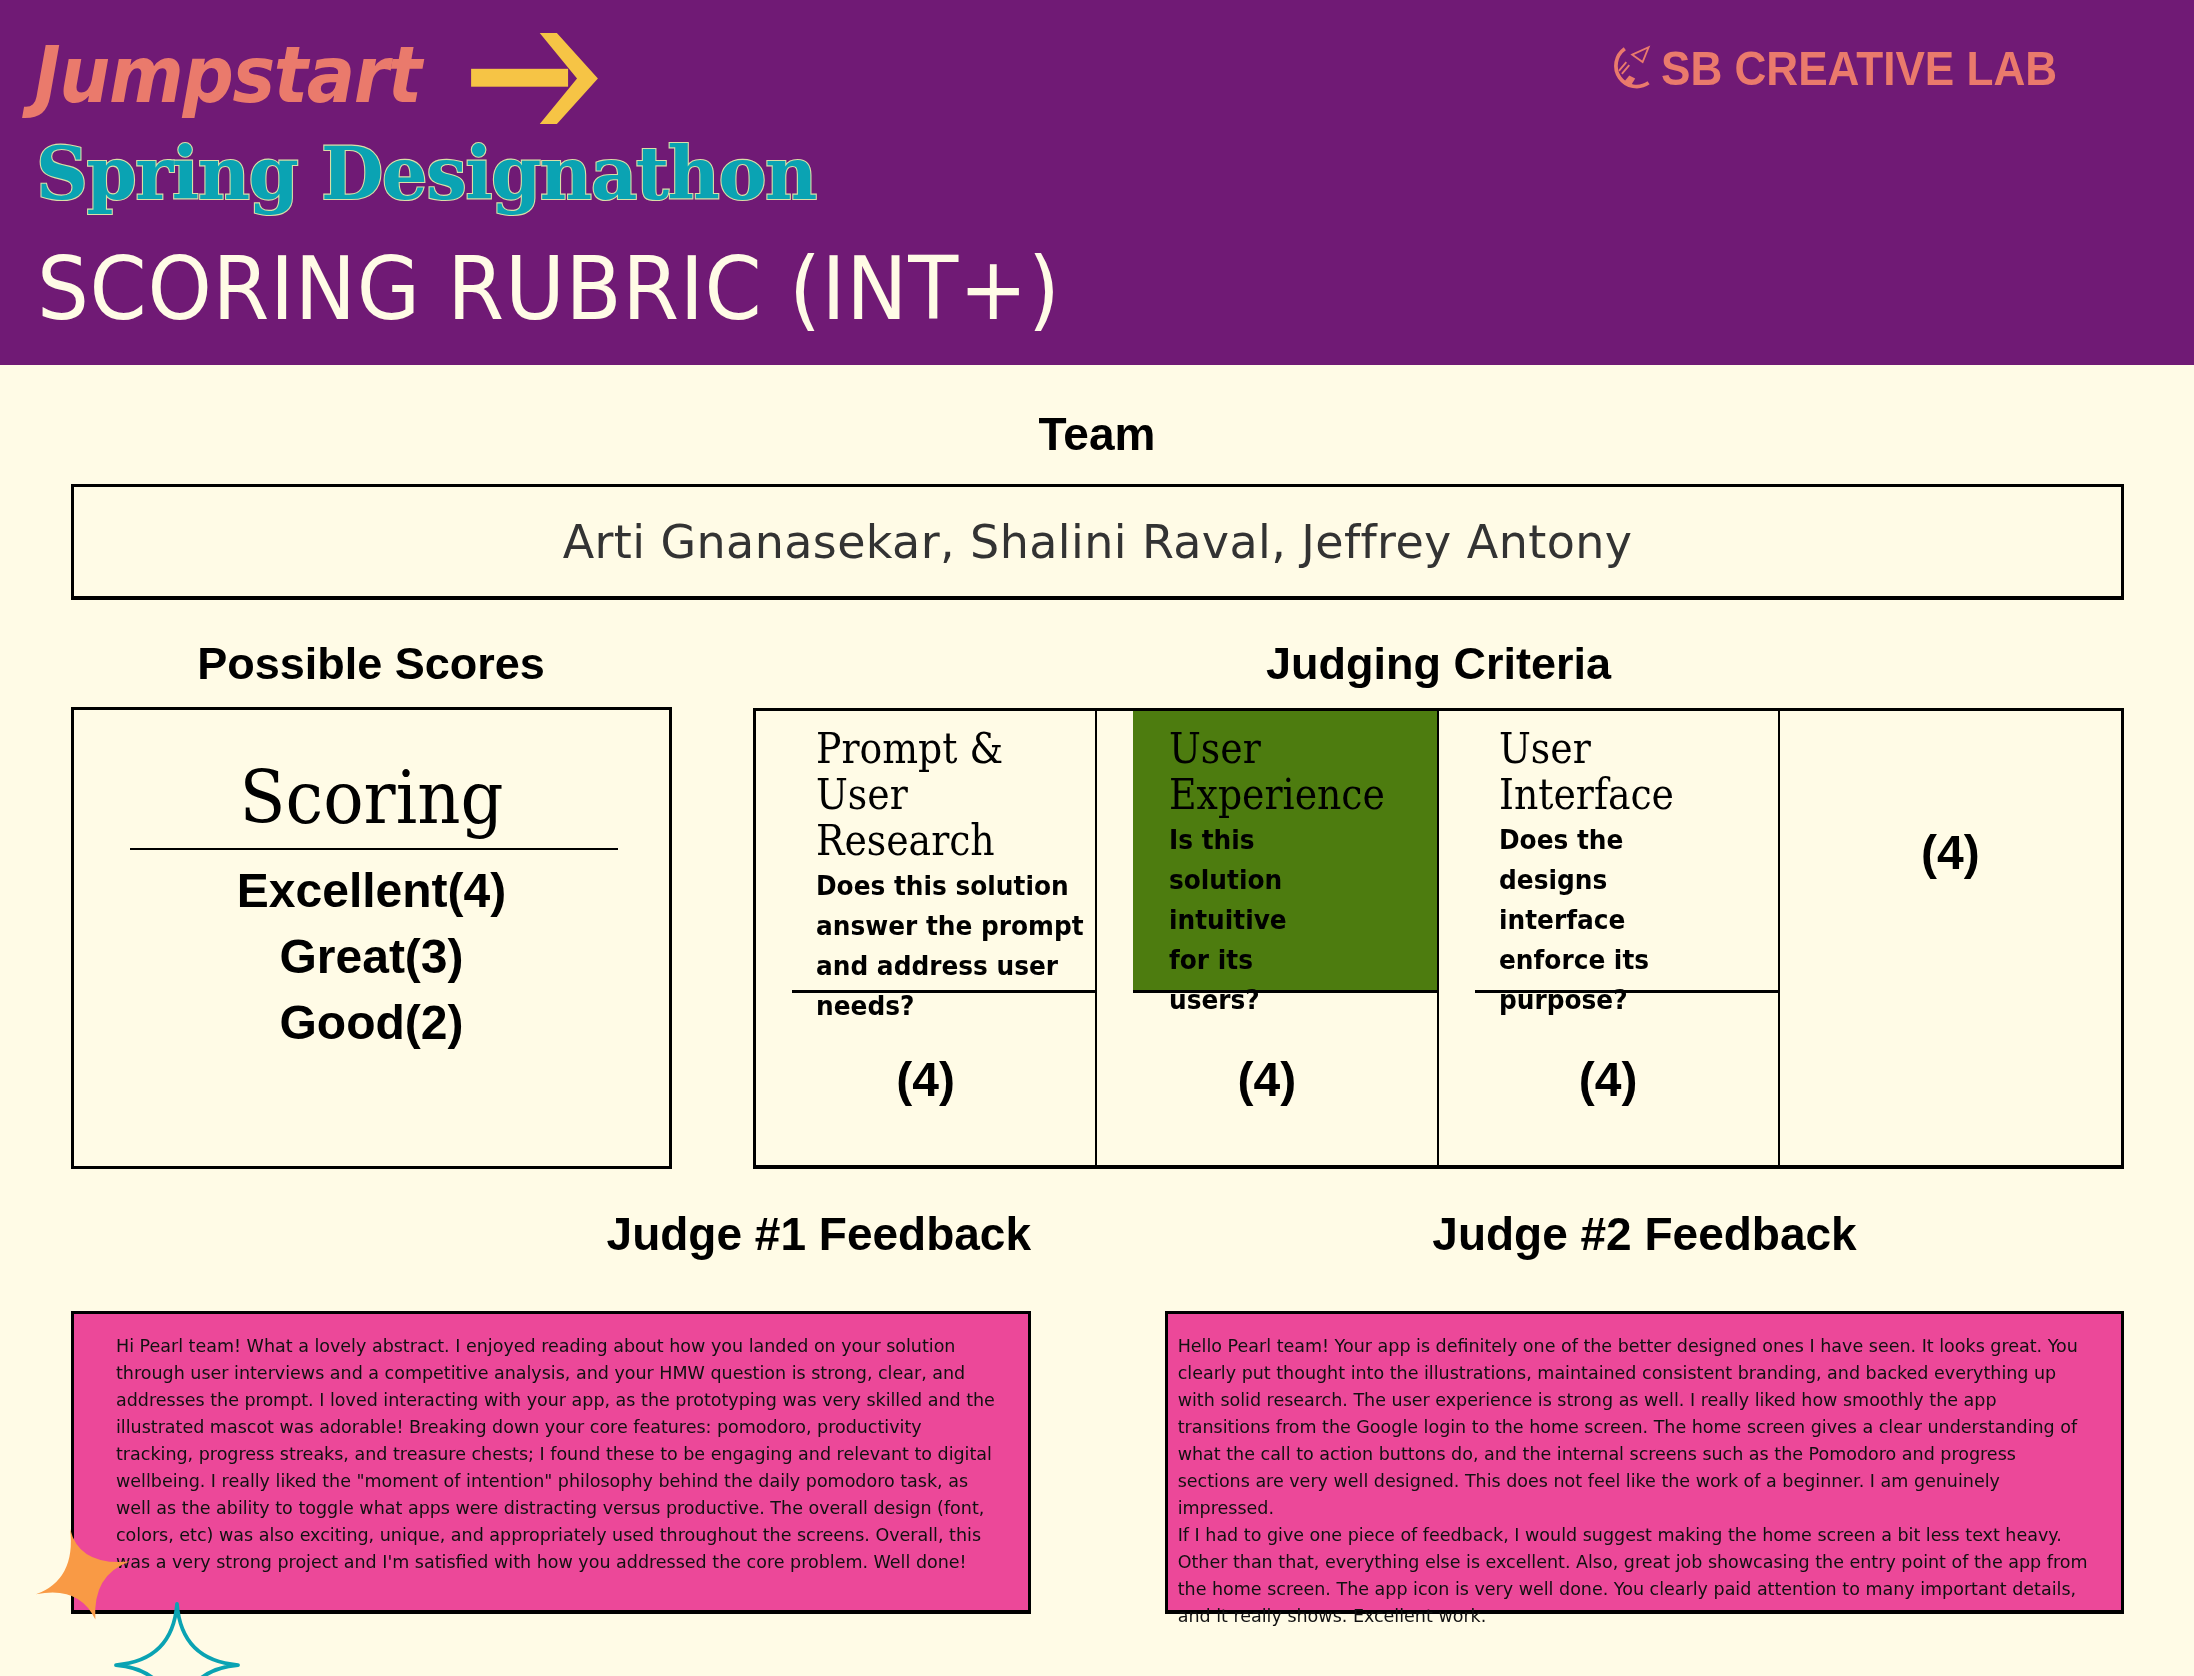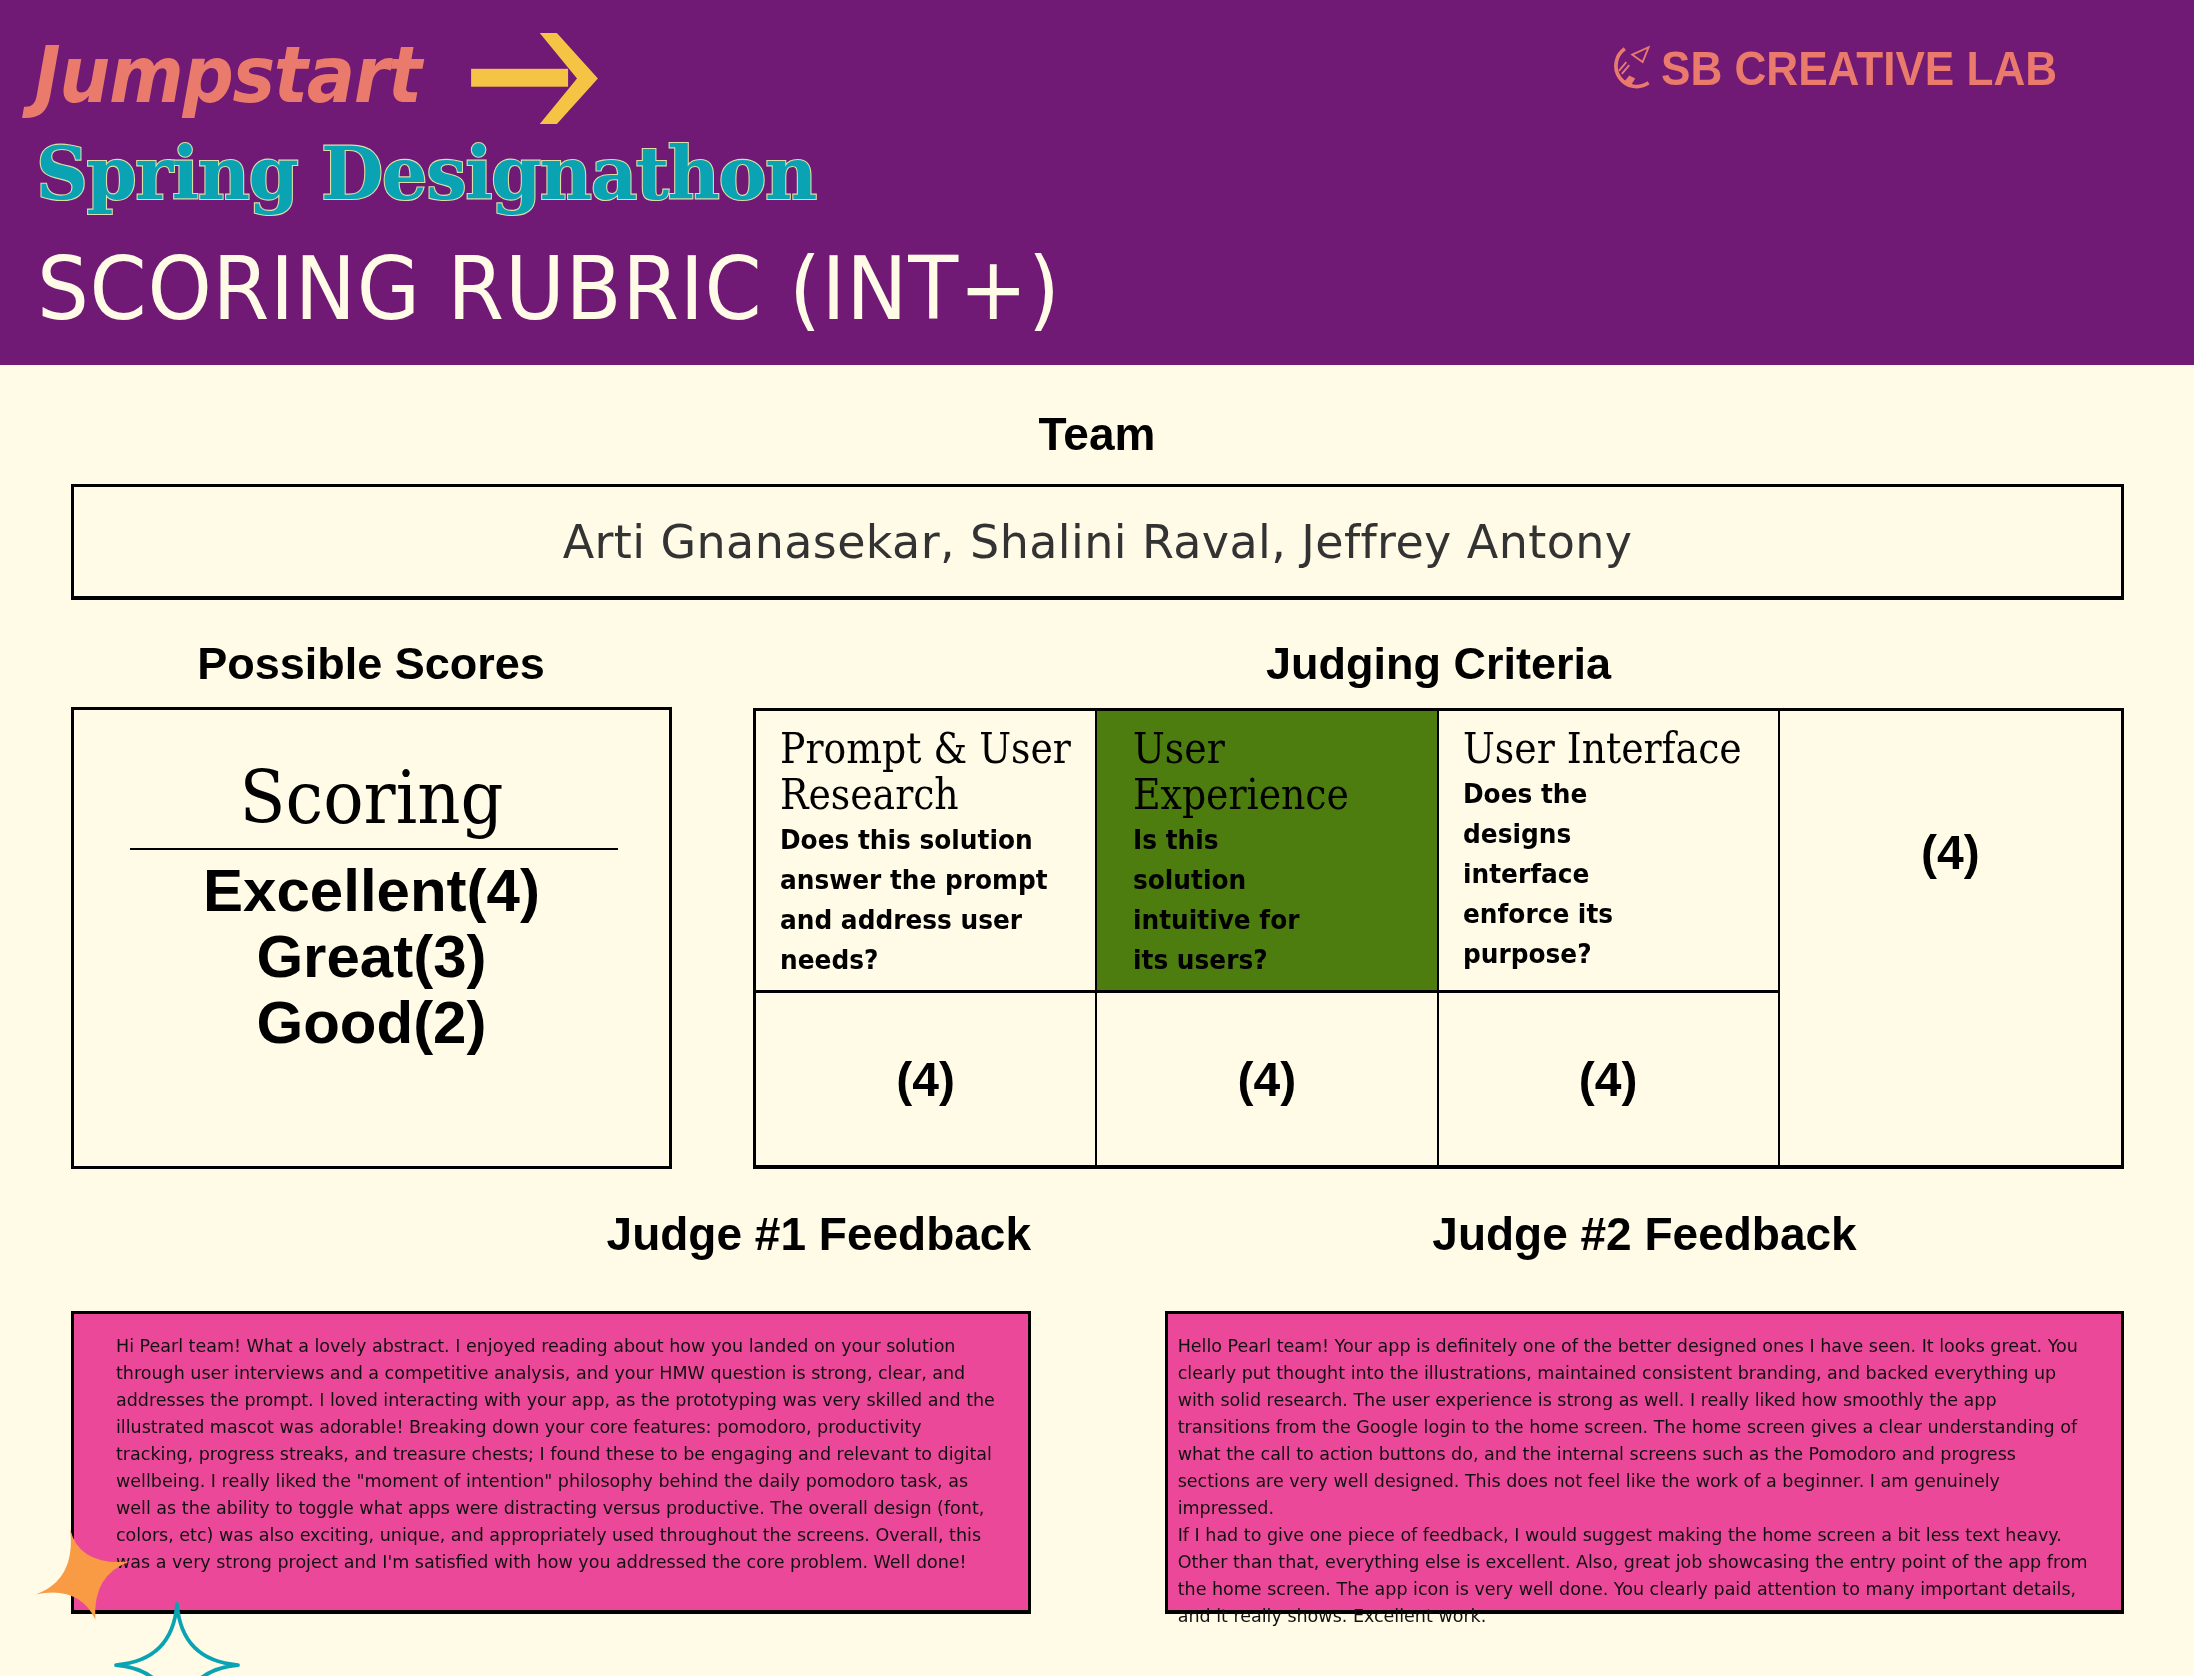--- a/index.html
+++ b/index.html
@@ -78,35 +78,35 @@
     transform: scaleX(0.92);
   }
   .scoring-rule {
     position: absolute; left: 56px; top: 138px; width: 488px; height: 2.2px; background: #000;
   }
   .score-list {
     position: absolute; left: 0; top: 148px; width: 100%; text-align: center;
   }
   .score-item {
     font-family: "Liberation Sans", sans-serif; font-weight: bold;
-    font-size: 60px; line-height: 66px; color: #000;
+    font-size: 48px; line-height: 66px; color: #000;
   }
 
   .criteria-table {
     position: absolute; left: 753px; top: 708px; width: 1371px; height: 461px;
     border: 3.7px solid #000; border-bottom-width: 4.5px;
     display: grid; grid-template-columns: repeat(4, 1fr); grid-template-rows: 282px 1fr;
   }
   .crit-cell {
     border-right: 2.2px solid #000; position: relative; padding: 15px 0 0 24px;
   }
   .crit-cell:nth-child(4n) { border-right: none; }
   .crit-cell.cream { background: #fffbe6; }
   .crit-cell.white { background: #4d7c0f; padding-left: 36px; }
-  .crit-head { border-bottom: 3.7px solid #000; }
+  .crit-head { border-bottom: 3.7px solid #000; margin-left: 36px; }
   .crit-title {
     font-family: "DejaVu Serif", serif; font-size: 42px; line-height: 46px; color: #000;
     transform: scaleX(0.9); transform-origin: left top; width: 110%;
   }
   .crit-desc {
     font-family: "DejaVu Sans", sans-serif; font-weight: bold;
     font-size: 27px; line-height: 40px; color: #000; margin-top: 1.5px;
     transform: scaleX(0.92); transform-origin: left top; width: 108%;
   }
   .crit-title.offset { margin-top: 7.5px; }

